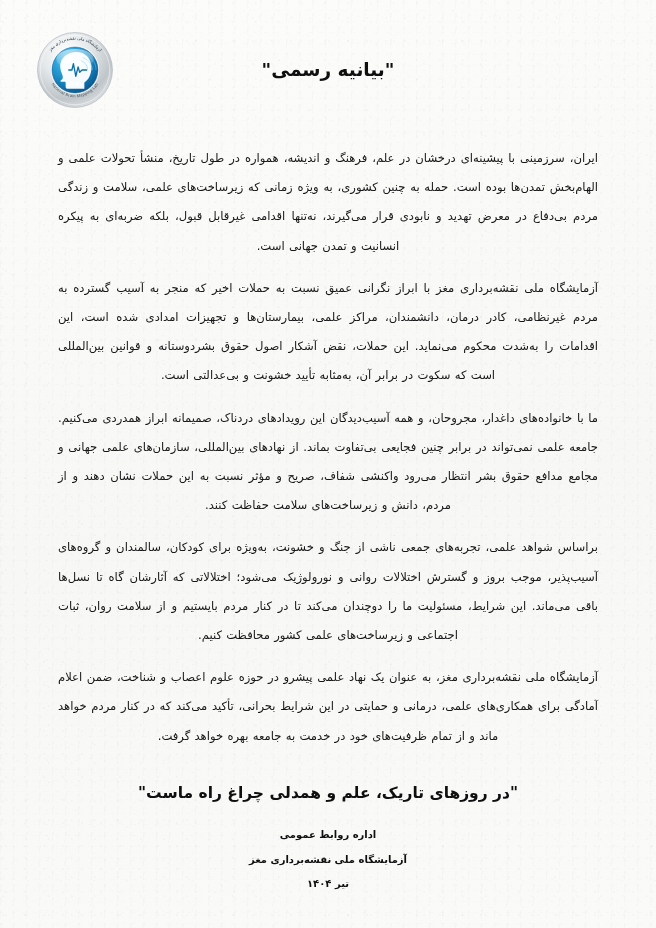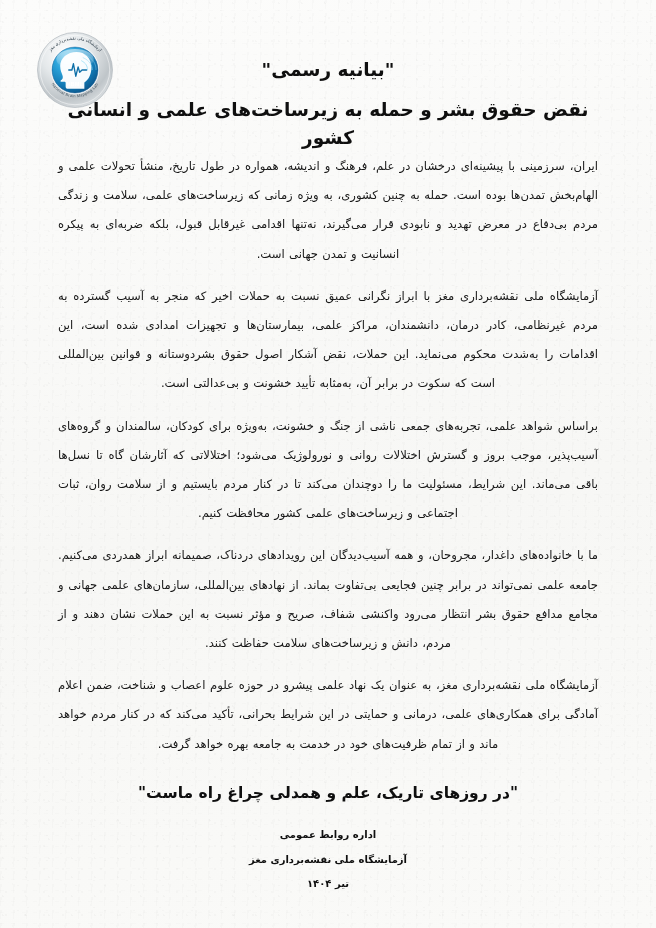--- a/index.html
+++ b/index.html
@@ -61,21 +61,21 @@
     font-weight: bold;
     line-height: 1.5;
     color: #0f0f0f;
     margin: 0;
     direction: rtl;
   }
 
   
   .body-block {
     position: absolute;
-    top: 152px;
+    top: 144px;
     right: 58px;
     left: 58px;
     direction: rtl;
   }
   .para {
     font-size: 11.6px;
     line-height: 2.52;
     text-align: justify;
     text-align-last: center;
     color: #171717;
@@ -171,28 +171,27 @@
       <path d="M 58,38 C 64,41 66,45 66,50" fill="none" stroke="#9fe0f7" stroke-width="1.2" opacity="0.9"></path>
       <path d="M 60,34 C 69,38 72,44 72,50" fill="none" stroke="#9fe0f7" stroke-width="1.1" opacity="0.7"></path>
       <path d="M 62,30 C 74,35 77,43 77,50" fill="none" stroke="#9fe0f7" stroke-width="1" opacity="0.5"></path>
 
       <text x="50" y="70.5" text-anchor="middle" font-size="6.6" font-weight="bold" fill="#ffffff" font-family="'Liberation Sans', sans-serif" letter-spacing="0.7">NBML</text>
     </svg>
   </div>
 
   <div class="title-block">
     <h1 class="title-line-1">"بیانیه رسمی"</h1>
-    <h2 class="title-line-2">نقض حقوق بشر و حمله به زیرساخت‌های علمی و انسانی کشور</h2>
   </div>
 
   <div class="body-block">
     <p class="para">ایران، سرزمینی با پیشینه‌ای درخشان در علم، فرهنگ و اندیشه، همواره در طول تاریخ، منشأ تحولات علمی و الهام‌بخش تمدن‌ها بوده است. حمله به چنین کشوری، به ویژه زمانی که زیرساخت‌های علمی، سلامت و زندگی مردم بی‌دفاع در معرض تهدید و نابودی قرار می‌گیرند، نه‌تنها اقدامی غیرقابل قبول، بلکه ضربه‌ای به پیکره انسانیت و تمدن جهانی است.</p>
     <p class="para">آزمایشگاه ملی نقشه‌برداری مغز با ابراز نگرانی عمیق نسبت به حملات اخیر که منجر به آسیب گسترده به مردم غیرنظامی، کادر درمان، دانشمندان، مراکز علمی، بیمارستان‌ها و تجهیزات امدادی شده است، این اقدامات را به‌شدت محکوم می‌نماید. این حملات، نقض آشکار اصول حقوق بشردوستانه و قوانین بین‌المللی است که سکوت در برابر آن، به‌مثابه تأیید خشونت و بی‌عدالتی است.</p>
+    <p class="para">ما با خانواده‌های داغدار، مجروحان، و همه آسیب‌دیدگان این رویدادهای دردناک، صمیمانه ابراز همدردی می‌کنیم. جامعه علمی نمی‌تواند در برابر چنین فجایعی بی‌تفاوت بماند. از نهادهای بین‌المللی، سازمان‌های علمی جهانی و مجامع مدافع حقوق بشر انتظار می‌رود واکنشی شفاف، صریح و مؤثر نسبت به این حملات نشان دهند و از مردم، دانش و زیرساخت‌های سلامت حفاظت کنند.</p>
     <p class="para">براساس شواهد علمی، تجربه‌های جمعی ناشی از جنگ و خشونت، به‌ویژه برای کودکان، سالمندان و گروه‌های آسیب‌پذیر، موجب بروز و گسترش اختلالات روانی و نورولوژیک می‌شود؛ اختلالاتی که آثارشان گاه تا نسل‌ها باقی می‌ماند. این شرایط، مسئولیت ما را دوچندان می‌کند تا در کنار مردم بایستیم و از سلامت روان، ثبات اجتماعی و زیرساخت‌های علمی کشور محافظت کنیم.</p>
-    <p class="para">ما با خانواده‌های داغدار، مجروحان، و همه آسیب‌دیدگان این رویدادهای دردناک، صمیمانه ابراز همدردی می‌کنیم. جامعه علمی نمی‌تواند در برابر چنین فجایعی بی‌تفاوت بماند. از نهادهای بین‌المللی، سازمان‌های علمی جهانی و مجامع مدافع حقوق بشر انتظار می‌رود واکنشی شفاف، صریح و مؤثر نسبت به این حملات نشان دهند و از مردم، دانش و زیرساخت‌های سلامت حفاظت کنند.</p>
     <p class="para">آزمایشگاه ملی نقشه‌برداری مغز، به عنوان یک نهاد علمی پیشرو در حوزه علوم اعصاب و شناخت، ضمن اعلام آمادگی برای همکاری‌های علمی، درمانی و حمایتی در این شرایط بحرانی، تأکید می‌کند که در کنار مردم خواهد ماند و از تمام ظرفیت‌های خود در خدمت به جامعه بهره خواهد گرفت.</p>
   </div>
 
   <div class="closing-block">
     <p class="slogan">"در روزهای تاریک، علم و همدلی چراغ راه ماست"</p>
     <p class="sign-line">اداره روابط عمومی</p>
     <p class="sign-line">آزمایشگاه ملی نقشه‌برداری مغز</p>
     <p class="sign-line">تیر ۱۴۰۴</p>
   </div>
 

